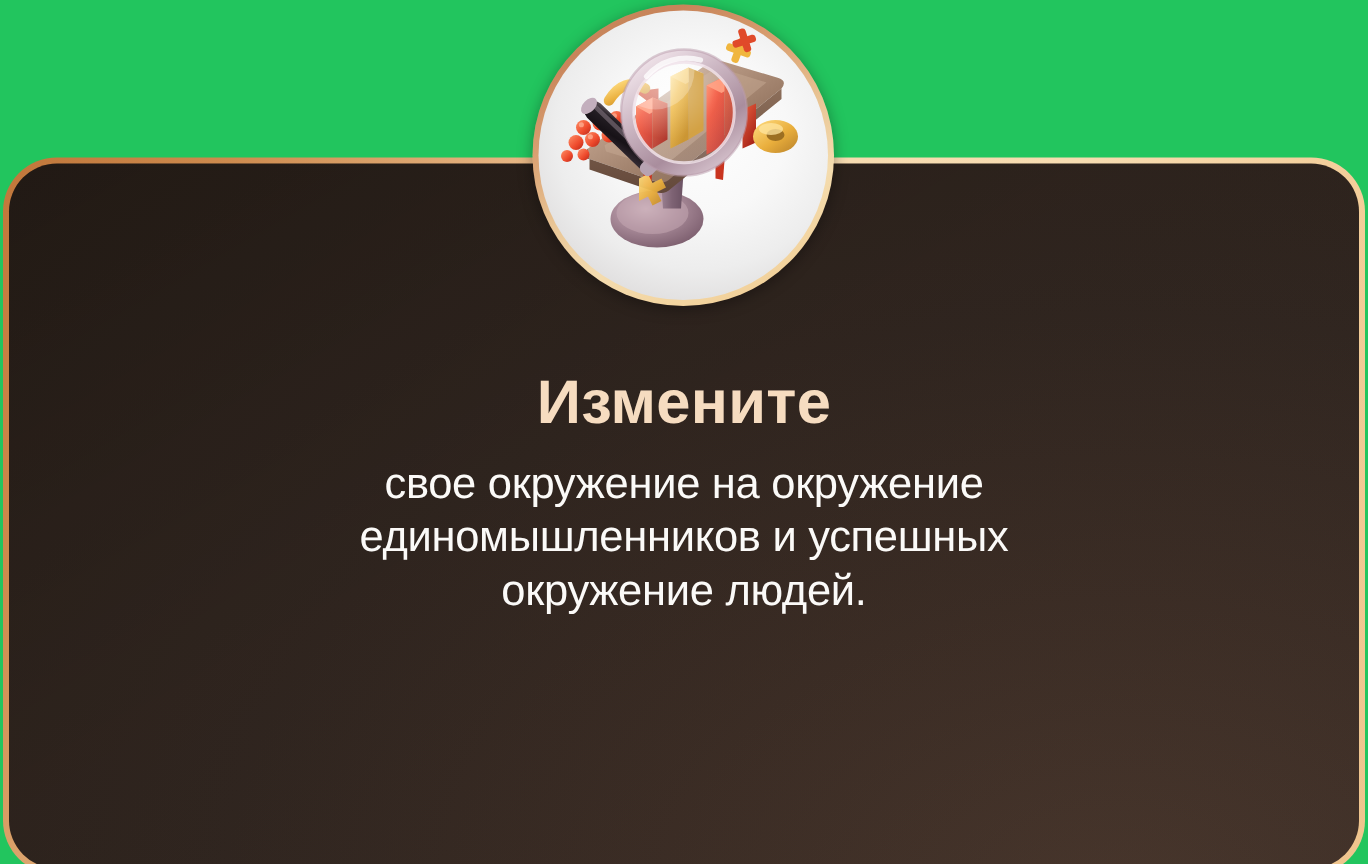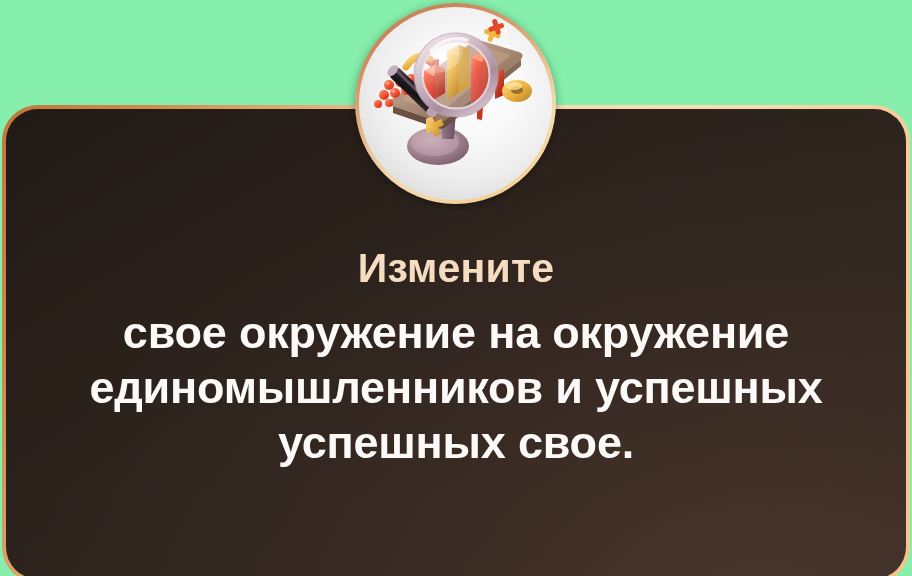--- a/index.html
+++ b/index.html
@@ -9,21 +9,21 @@
     height: 576px;
     background: #000000;
     overflow: hidden;
     font-family: "Liberation Sans", sans-serif;
   }
 
   #stage {
     position: relative;
     width: 912px;
     height: 576px;
-    background: #86efac;
+    background: #22c55e;
   }
 
   
   .card-wrap {
     position: absolute;
     left: 2px;
     top: 105px;
     width: 908px;
     height: 478px;
     border-radius: 36px;
@@ -72,22 +72,22 @@
   .headline {
     font-size: 41px;
     font-weight: bold;
     color: #F6DCC0;
     letter-spacing: 0.2px;
     line-height: 1.05;
     margin-bottom: 16px;
   }
 
   .body-line {
-    font-size: 45px;
-    font-weight: bold;
+    font-size: 29px;
+    font-weight: normal;
     color: #FBFAF8;
     line-height: 1.22;
     letter-spacing: -0.2px;
     white-space: nowrap;
   }
 
   
   .badge {
     position: absolute;
     left: 355px;
@@ -131,21 +131,21 @@
 <div id="stage">
 
   <div class="card-wrap">
     <div class="card">
 
       <div class="copy">
         <div class="headline">Измените</div>
 
         <div class="body-line">свое окружение на окружение</div>
         <div class="body-line">единомышленников и успешных</div>
-        <div class="body-line">успешных свое.</div>
+        <div class="body-line">окружение людей.</div>
       </div>
 
     </div>
   </div>
 
   <div class="badge">
     <div class="badge-inner">
       <div class="badge-art">
         <svg viewBox="0 0 193 193" xmlns="http://www.w3.org/2000/svg">
           <defs>

